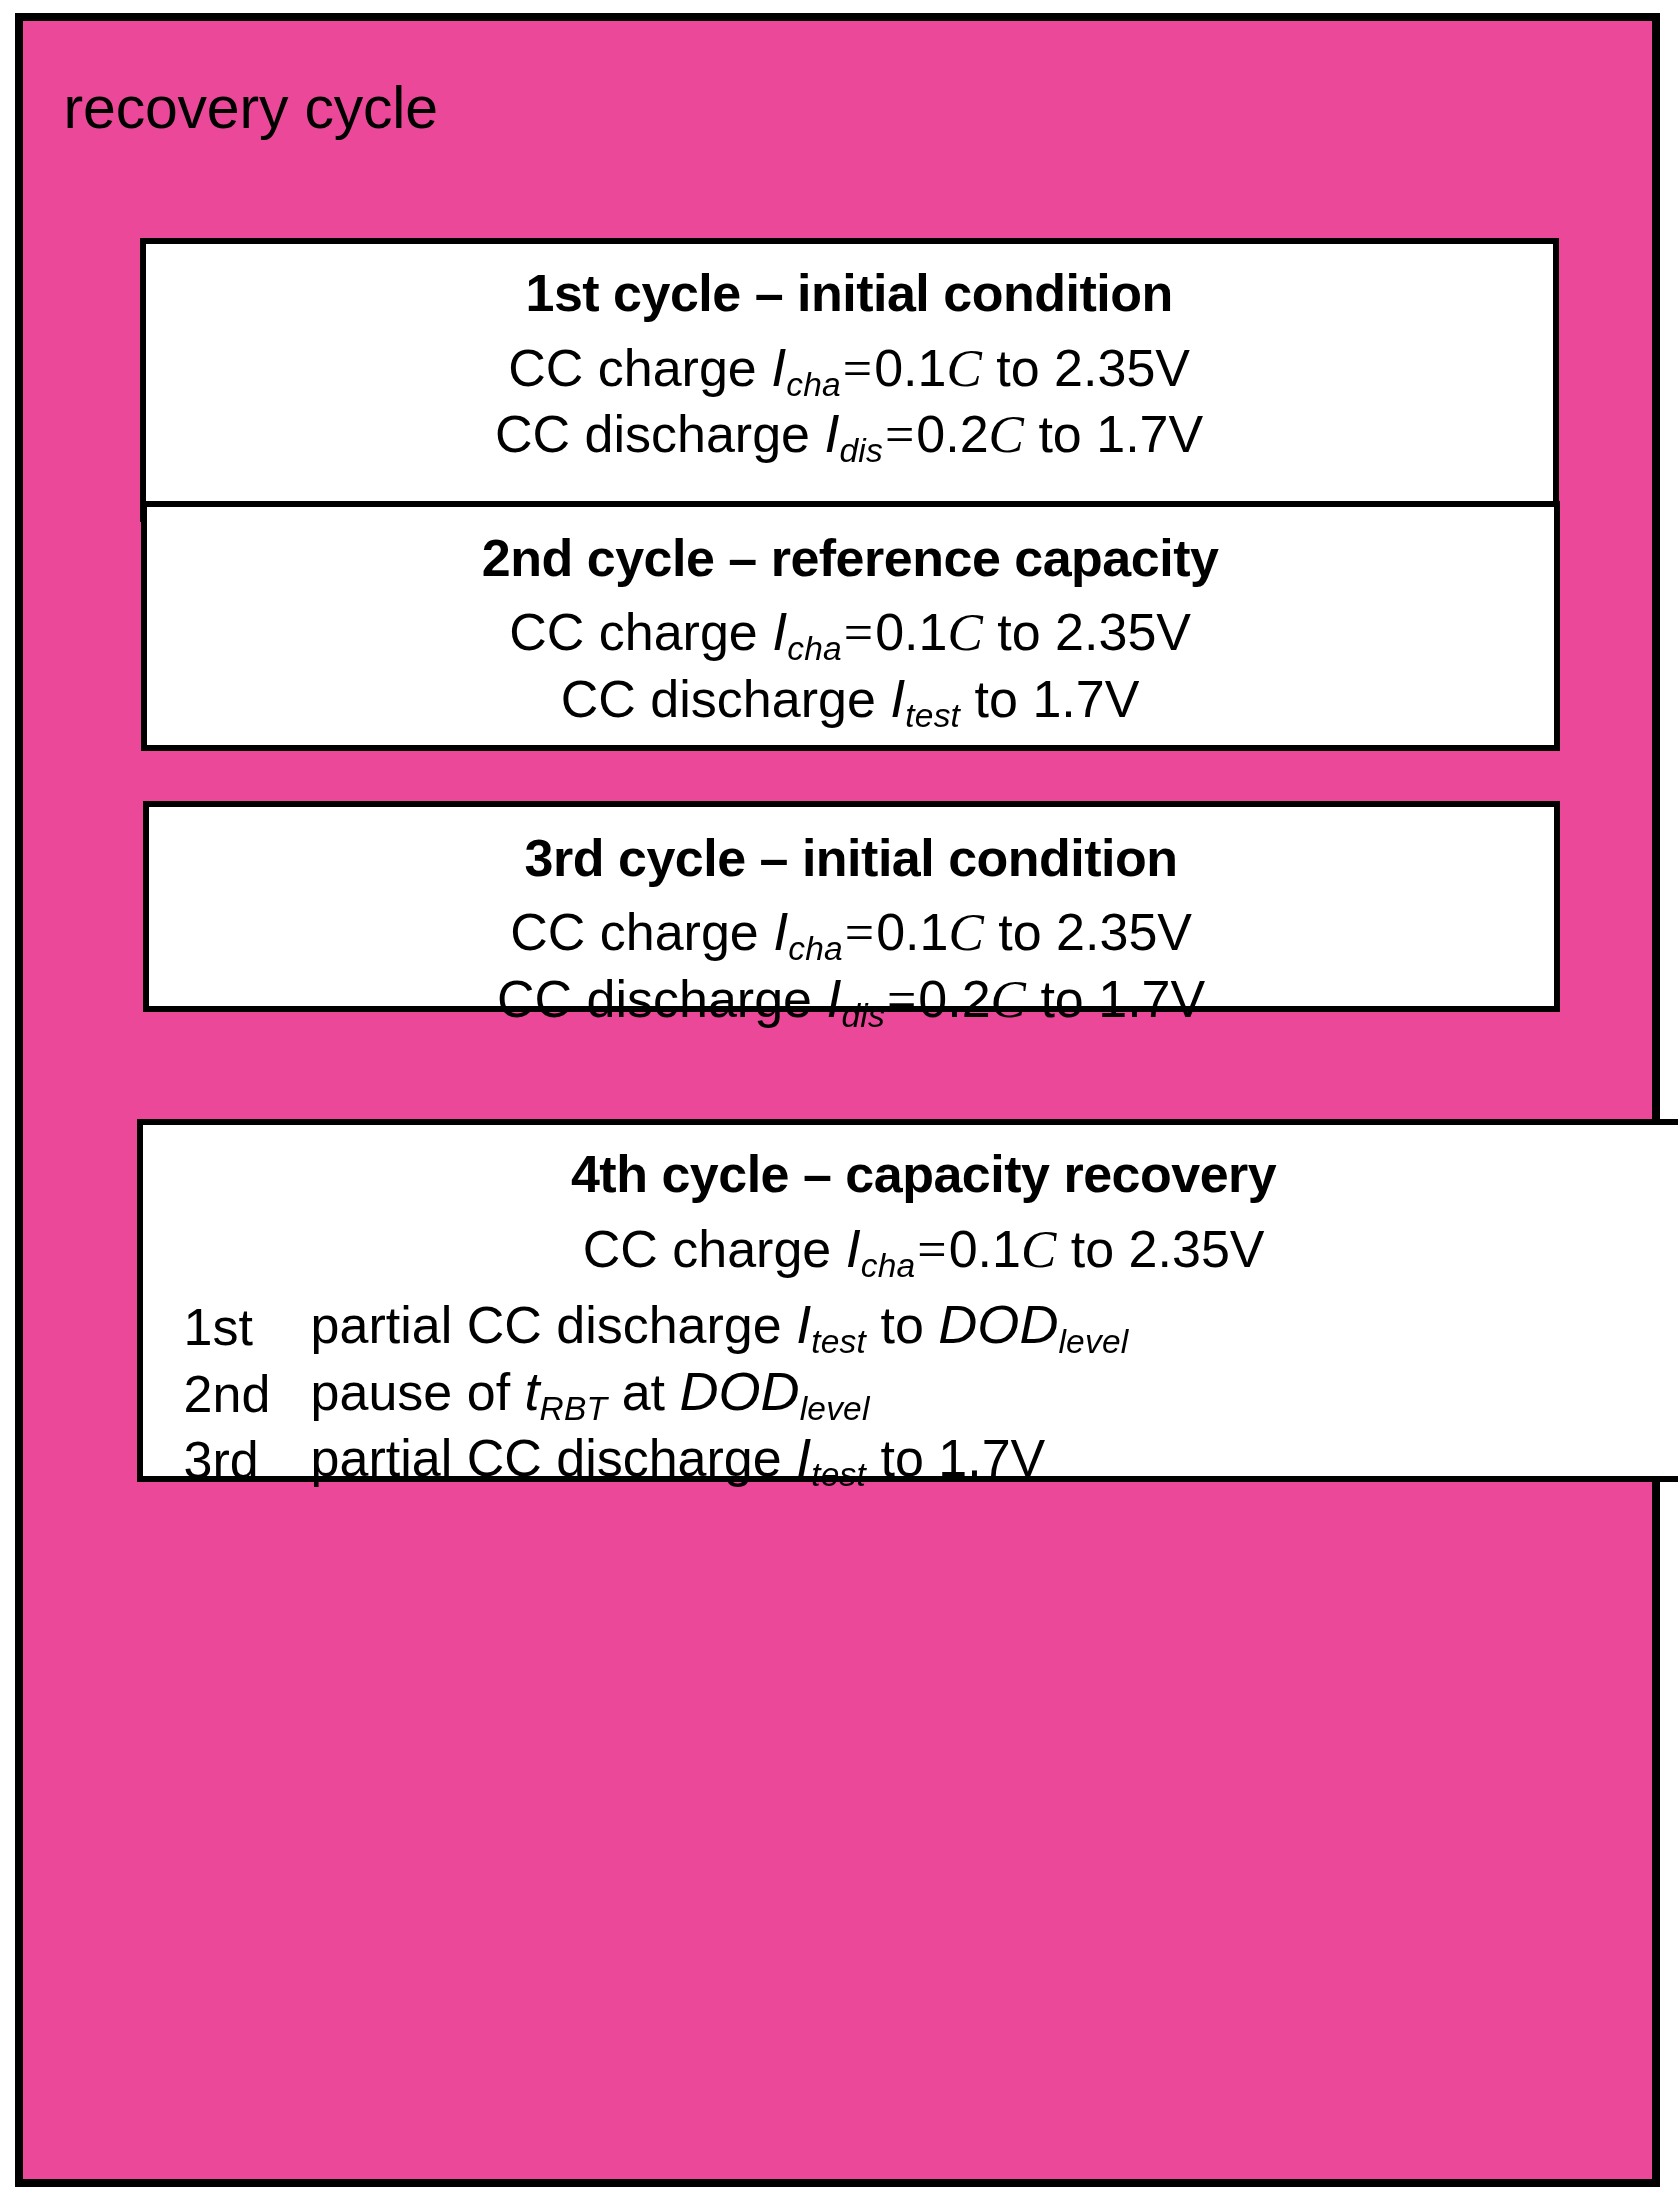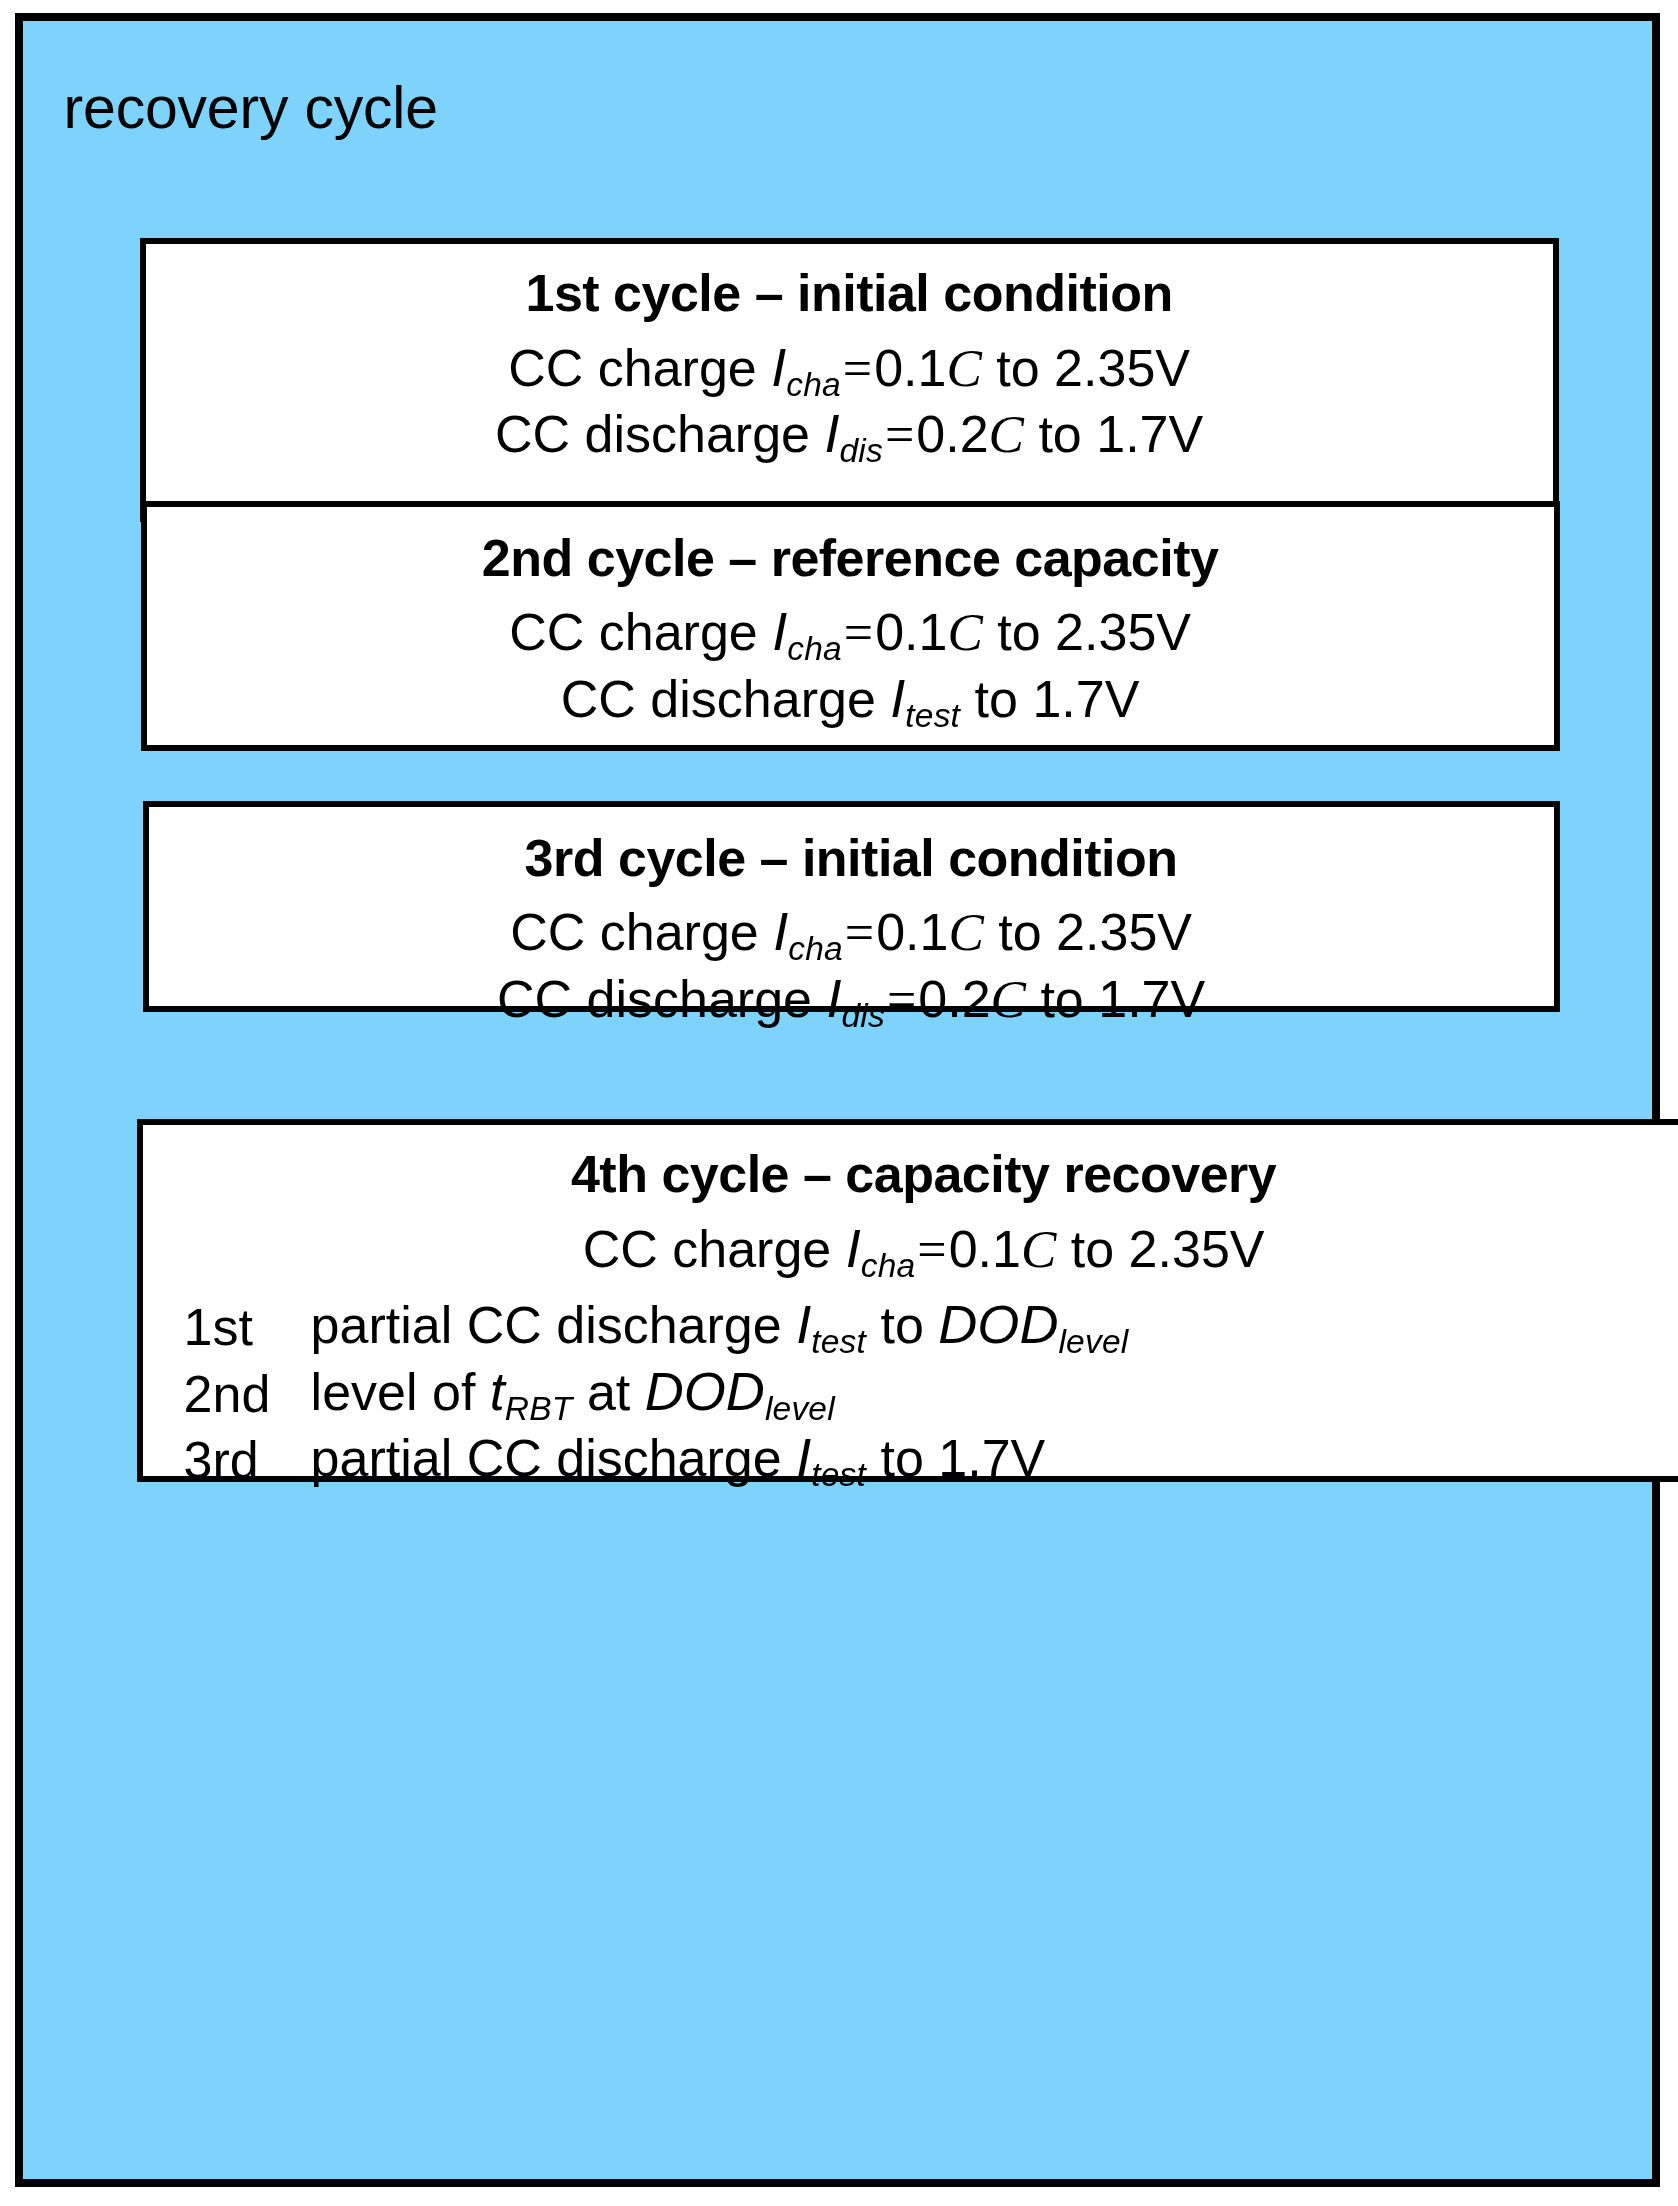--- a/index.html
+++ b/index.html
@@ -17,21 +17,21 @@
 
   
   #diagram-frame {
     position: absolute;
     left: 14.6px;
     top: 12.7px;
     width: 1645px;
     height: 2174px;
     box-sizing: border-box;
     border: 8.8px solid #000000;
-    background: #7dd3fc;
+    background: #ec4899;
   }
 
   
   #frame-title {
     position: absolute;
     left: 41px;
     top: 55px;
     font-family: "Liberation Sans", sans-serif;
     font-size: 59px;
     font-weight: 400;
@@ -169,21 +169,21 @@
     </div>
     <div class="substep-list">
 
       <div class="substep-row">
         <span class="substep-index">1st</span>
         <span class="substep-text"><span>partial CC discharge </span><span class="mv"><span>I</span><sub>test</sub></span><span> to </span><span class="mv"><span>DOD</span><sub>level</sub></span><span></span></span>
       </div>
 
       <div class="substep-row">
         <span class="substep-index">2nd</span>
-        <span class="substep-text"><span>level of </span><span class="mv"><span>t</span><sub>RBT</sub></span><span> at </span><span class="mv"><span>DOD</span><sub>level</sub></span><span></span></span>
+        <span class="substep-text"><span>pause of </span><span class="mv"><span>t</span><sub>RBT</sub></span><span> at </span><span class="mv"><span>DOD</span><sub>level</sub></span><span></span></span>
       </div>
 
       <div class="substep-row">
         <span class="substep-index">3rd</span>
         <span class="substep-text"><span>partial CC discharge </span><span class="mv"><span>I</span><sub>test</sub></span><span> to </span><span>1.7V</span></span>
       </div>
 
     </div>
   </div>
 

